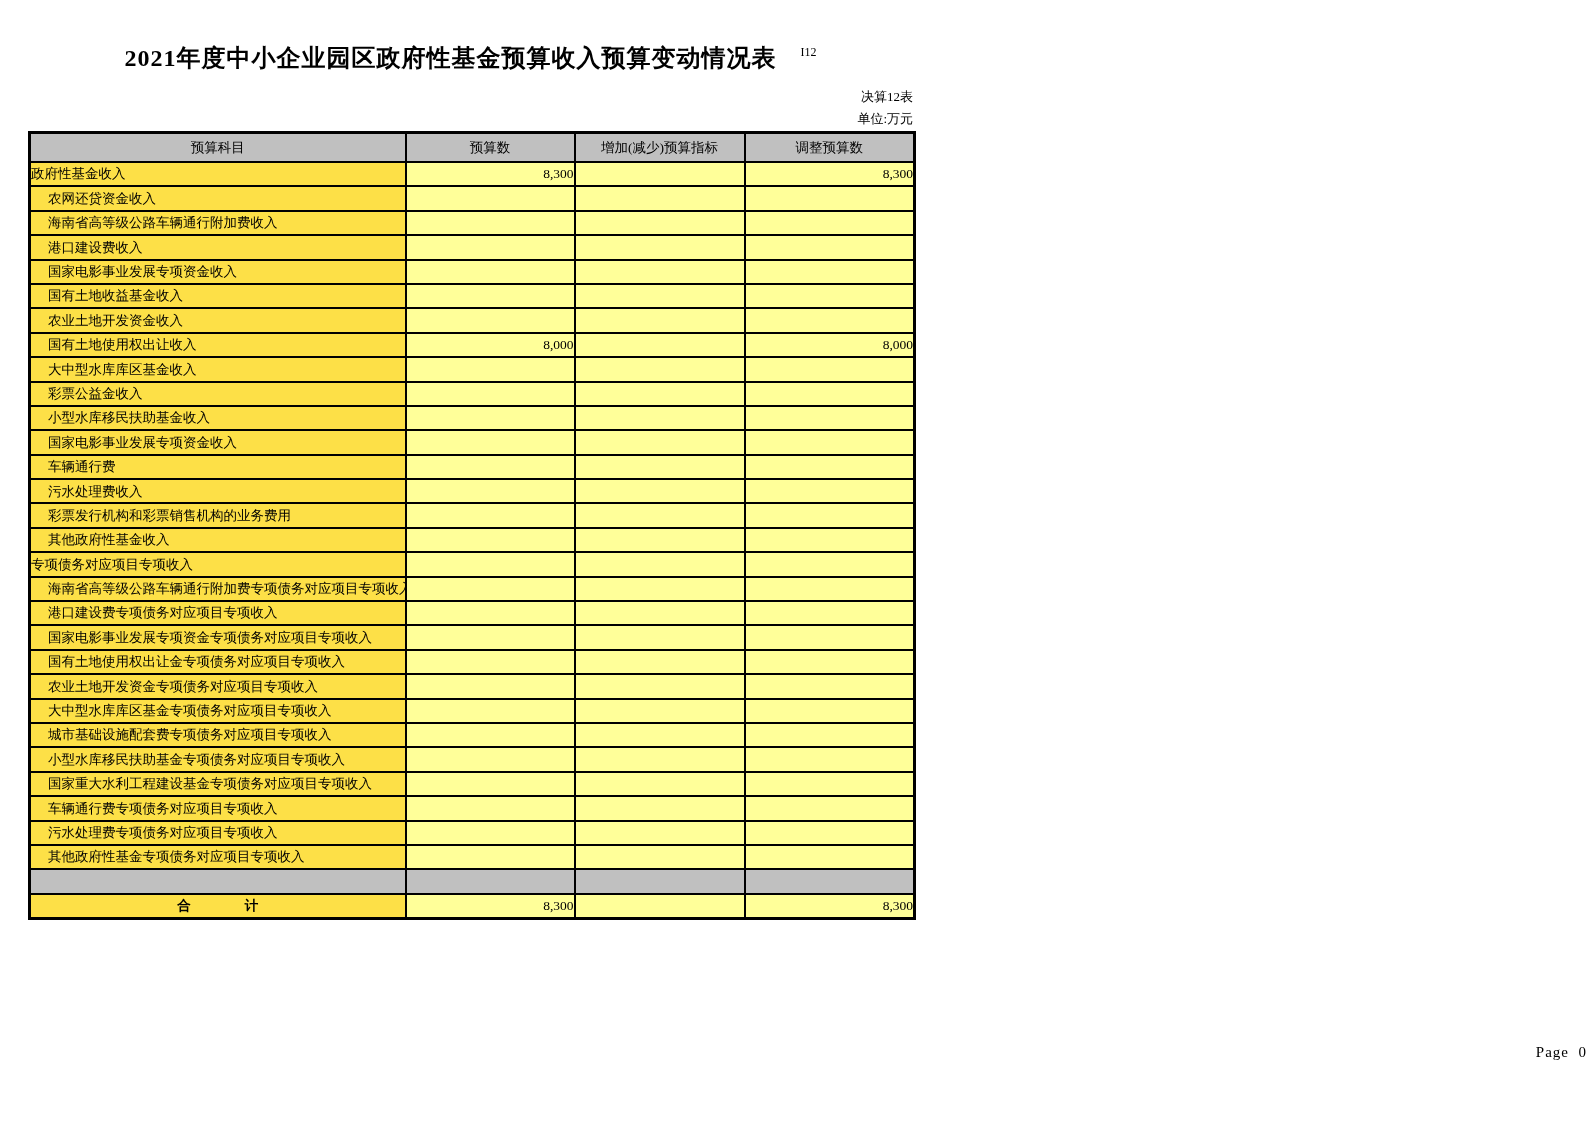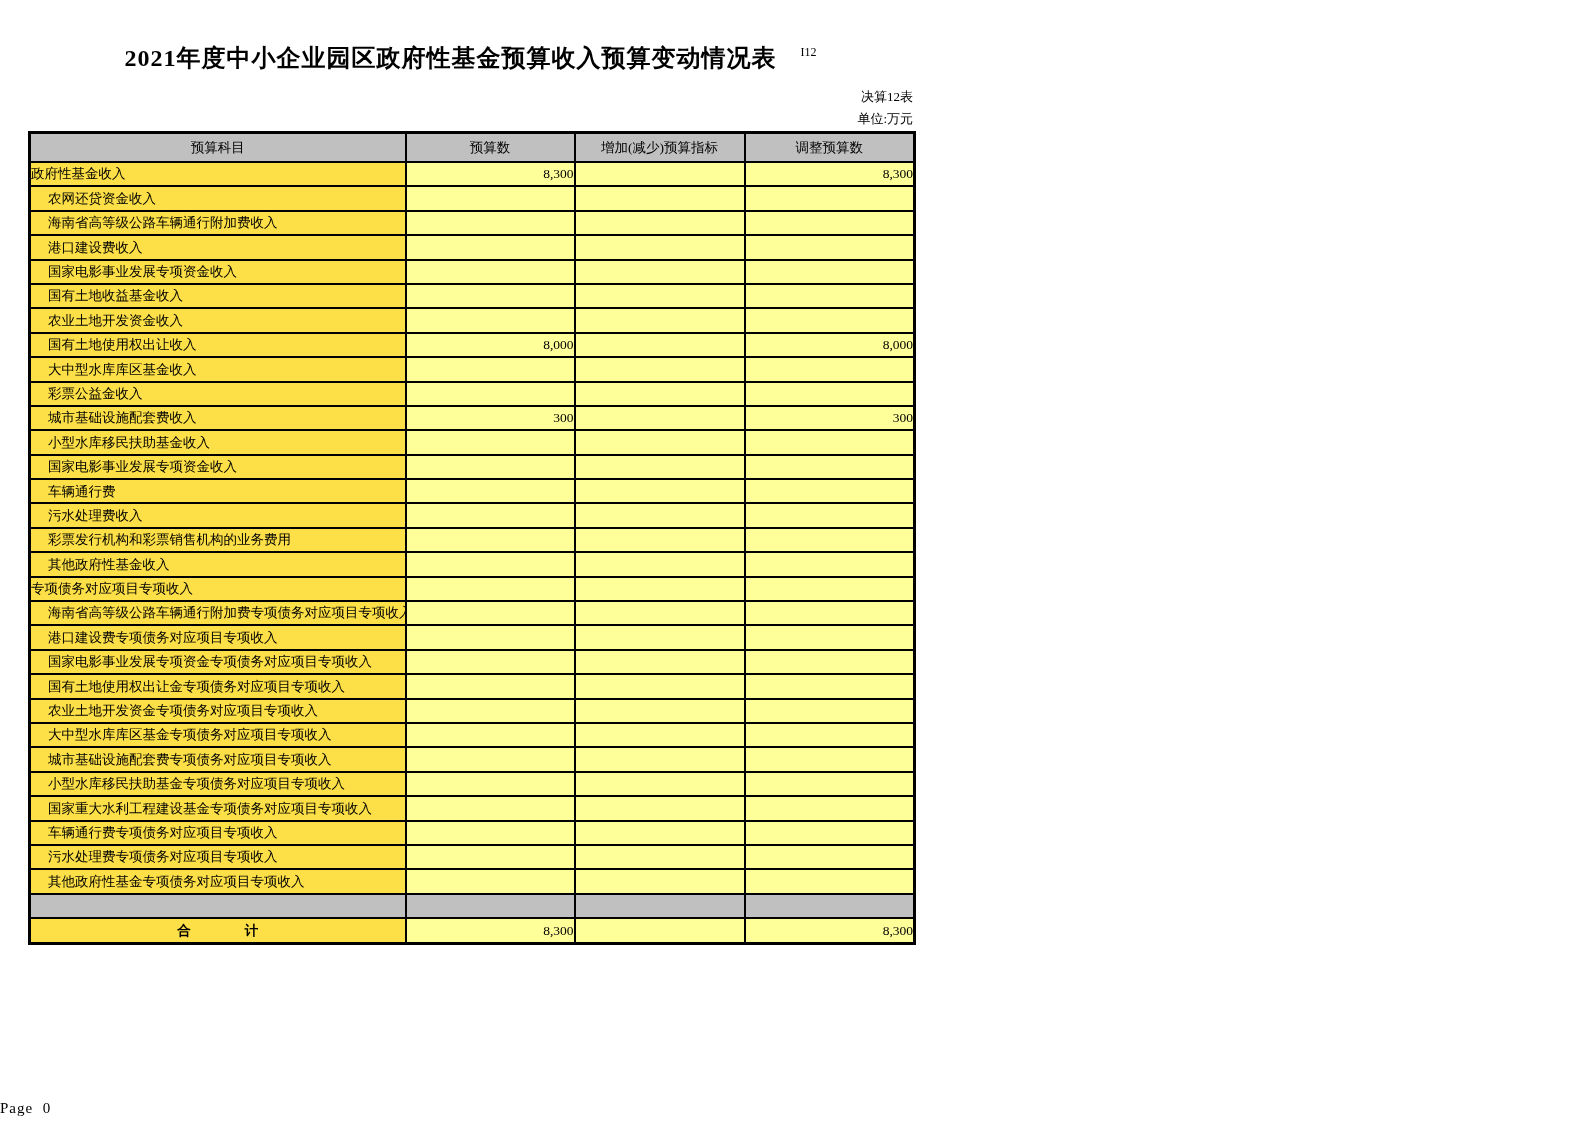--- a/index.html
+++ b/index.html
@@ -89,24 +89,24 @@
     background: #C0C0C0;
   }
   tr.total td.label {
     text-align: center;
     padding-left: 0;
     white-space: pre;
     font-weight: bold;
   }
   .page-footer {
     position: absolute;
-    top: 1100px;
+    top: 1044px;
     left: 0;
     width: 100%;
-    text-align: left;
+    text-align: right;
     font-size: 15px;
     white-space: pre;
     letter-spacing: 1px;
   }
 </style>
 </head>
 <body>
 
 <div class="page">
 
@@ -187,26 +187,20 @@
           <td class="num"></td>
           <td class="num"></td>
         </tr>
         <tr>
           <td class="label indent-1">彩票公益金收入</td>
           <td class="num"></td>
           <td class="num"></td>
           <td class="num"></td>
         </tr>
         <tr>
-          <td class="label indent-1">城市基础设施配套费收入</td>
-          <td class="num">300</td>
-          <td class="num"></td>
-          <td class="num">300</td>
-        </tr>
-        <tr>
           <td class="label indent-1">小型水库移民扶助基金收入</td>
           <td class="num"></td>
           <td class="num"></td>
           <td class="num"></td>
         </tr>
         <tr>
           <td class="label indent-1">国家电影事业发展专项资金收入</td>
           <td class="num"></td>
           <td class="num"></td>
           <td class="num"></td>

